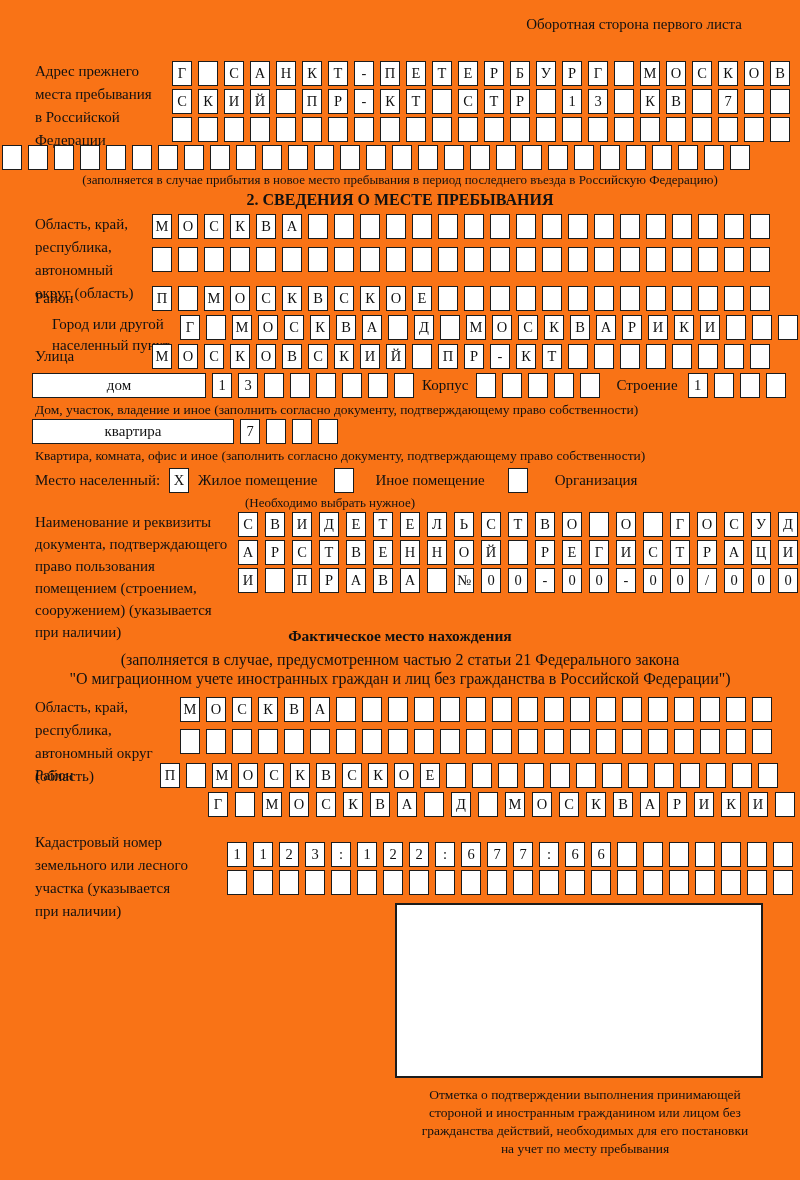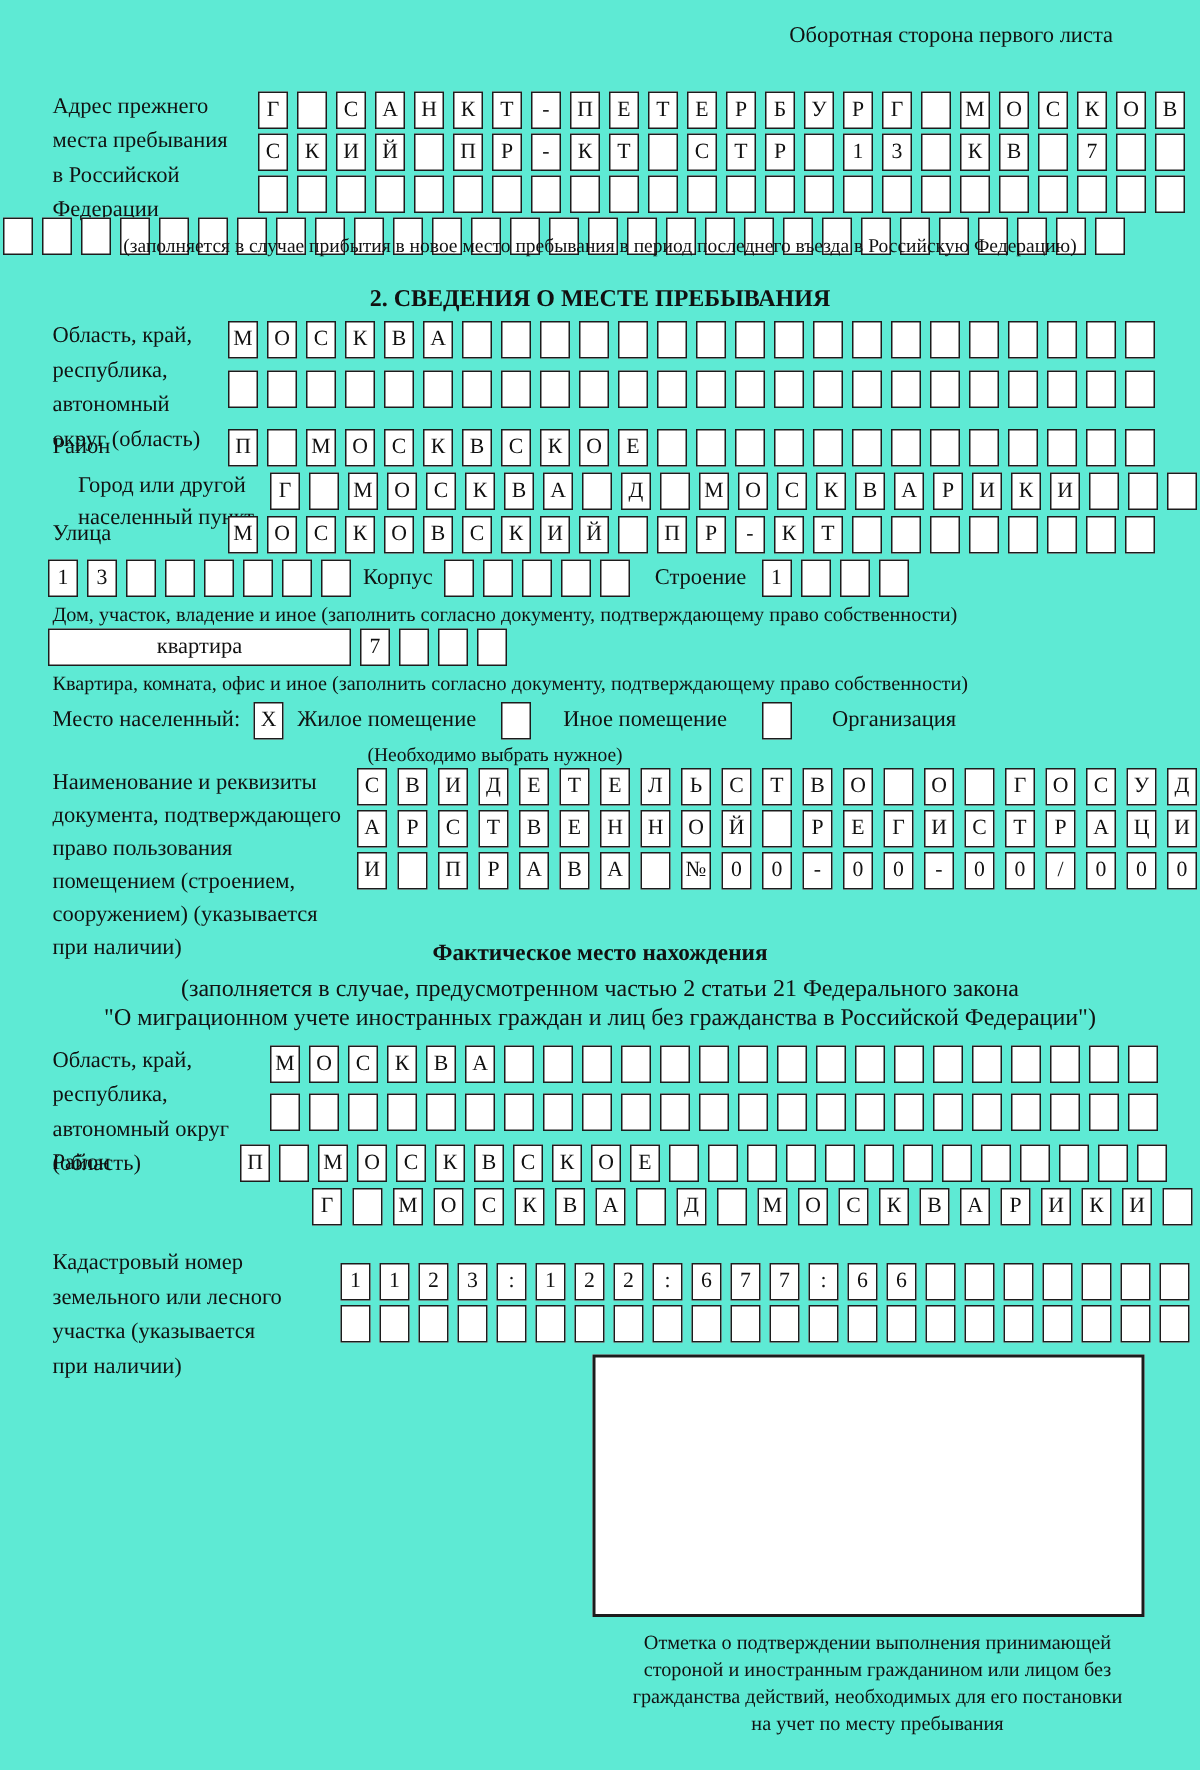--- a/index.html
+++ b/index.html
@@ -1,17 +1,17 @@
 <!DOCTYPE html>
 <html><head>
 <meta charset="utf-8">
 <style>
   html,body{margin:0;padding:0;background:#ffffff;}
   .page{
-    position:relative;width:800px;height:1180px;background:#5eead4;
+    position:relative;width:800px;height:1180px;background:#f97316;
     font-family:"Liberation Serif","DejaVu Serif",serif;color:#111;overflow:hidden;
   }
   .r{position:absolute;display:flex;gap:6px;}
   .r.g7{gap:7px;}
   .cell{
     flex:none;width:20px;height:25px;border:1.6px solid #1c1c1c;
     display:flex;align-items:center;justify-content:center;
     font-size:14.5px;line-height:1;background:#fff;box-sizing:border-box;
   }
   .lbl{position:absolute;font-size:15px;line-height:23px;}
@@ -149,21 +149,21 @@
       <div class="cell"></div>
       <div class="cell"></div>
       <div class="cell"></div>
       <div class="cell"></div>
       <div class="cell"></div>
       <div class="cell"></div>
       <div class="cell"></div>
       <div class="cell"></div>
       <div class="cell"></div>
     </div>
-  <div class="cap capw" style="top:156px;">(заполняется в случае прибытия в новое место пребывания в период последнего въезда в Российскую Федерацию)</div>
+  <div class="cap capw" style="top:172px;">(заполняется в случае прибытия в новое место пребывания в период последнего въезда в Российскую Федерацию)</div>
 
   <div class="hdr" style="top:191px;">2. СВЕДЕНИЯ О МЕСТЕ ПРЕБЫВАНИЯ</div>
 
   <div class="lbl" style="left:35px;top:213px;width:130px;">
       <div>Область, край,</div>
       <div>республика,</div>
       <div>автономный</div>
       <div>округ (область)</div>
     </div>
   <div class="r" style="left:152px;top:214px;">
@@ -300,20 +300,21 @@
       <div class="cell"></div>
       <div class="cell"></div>
       <div class="cell"></div>
       <div class="cell"></div>
       <div class="cell"></div>
       <div class="cell"></div>
       <div class="cell"></div>
     </div>
 
   <div class="r" style="left:32px;top:373px;align-items:center;">
+    <div class="fieldbox" style="width:174px;">дом</div>
     <div class="r" style="position:static;">
         <div class="cell">1</div>
         <div class="cell">3</div>
         <div class="cell"></div>
         <div class="cell"></div>
         <div class="cell"></div>
         <div class="cell"></div>
         <div class="cell"></div>
         <div class="cell"></div>
       </div>

